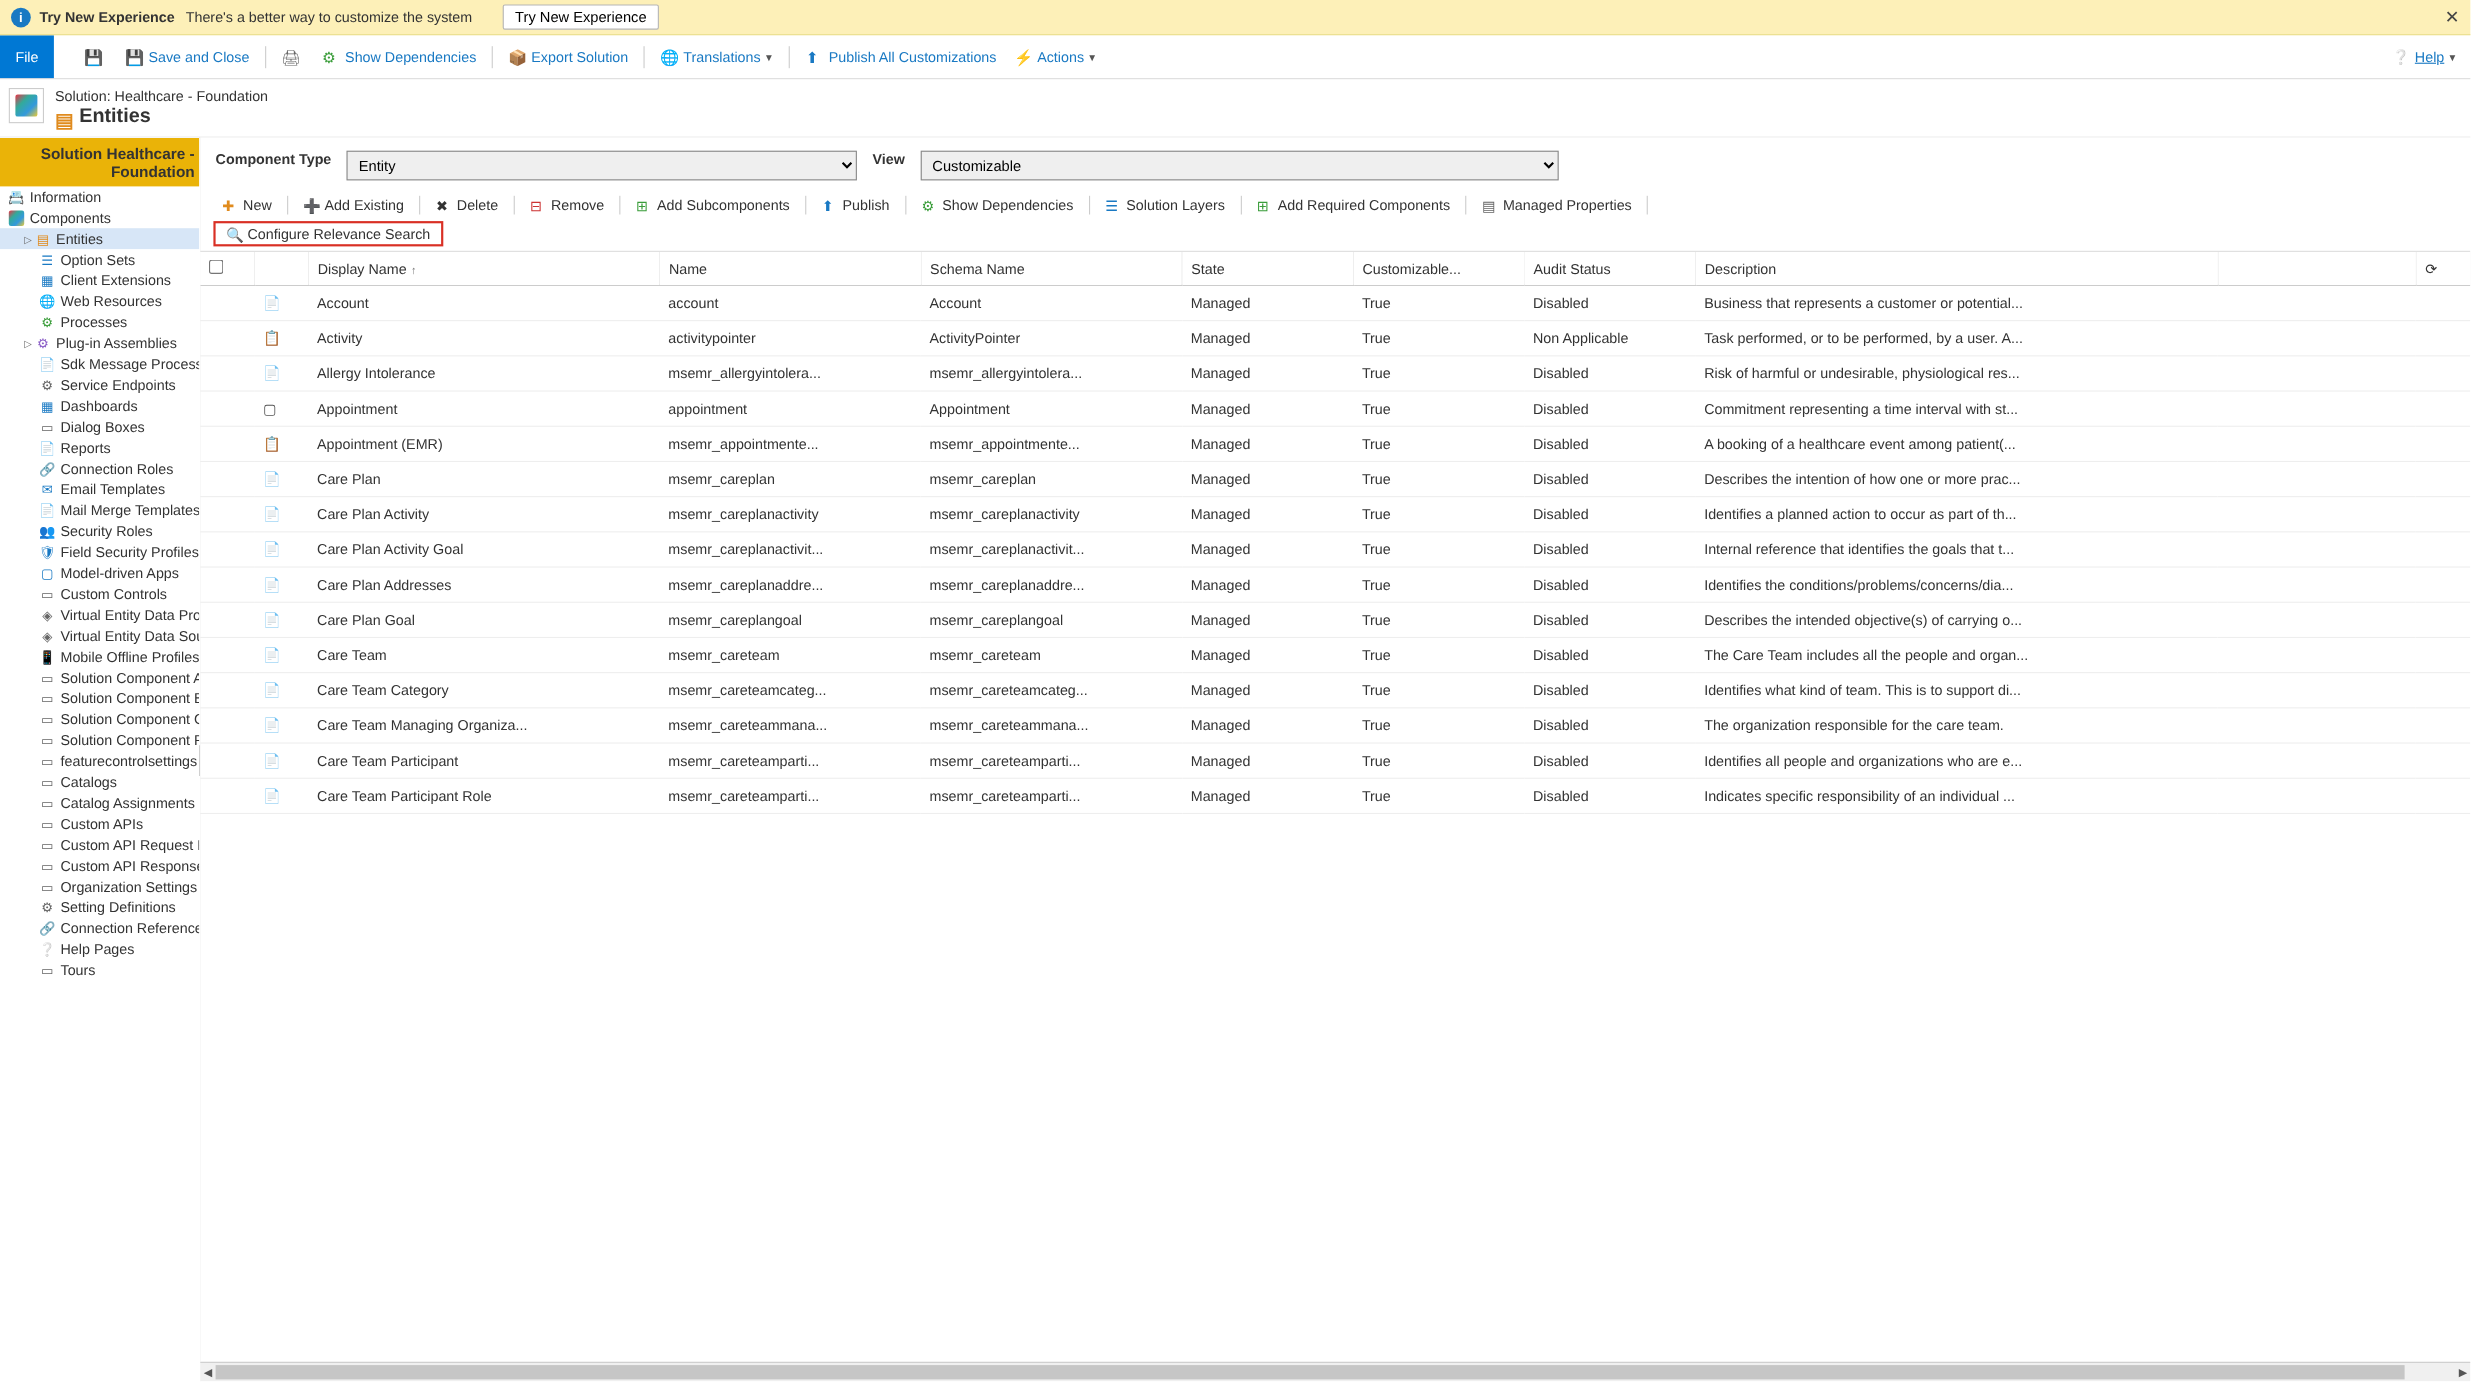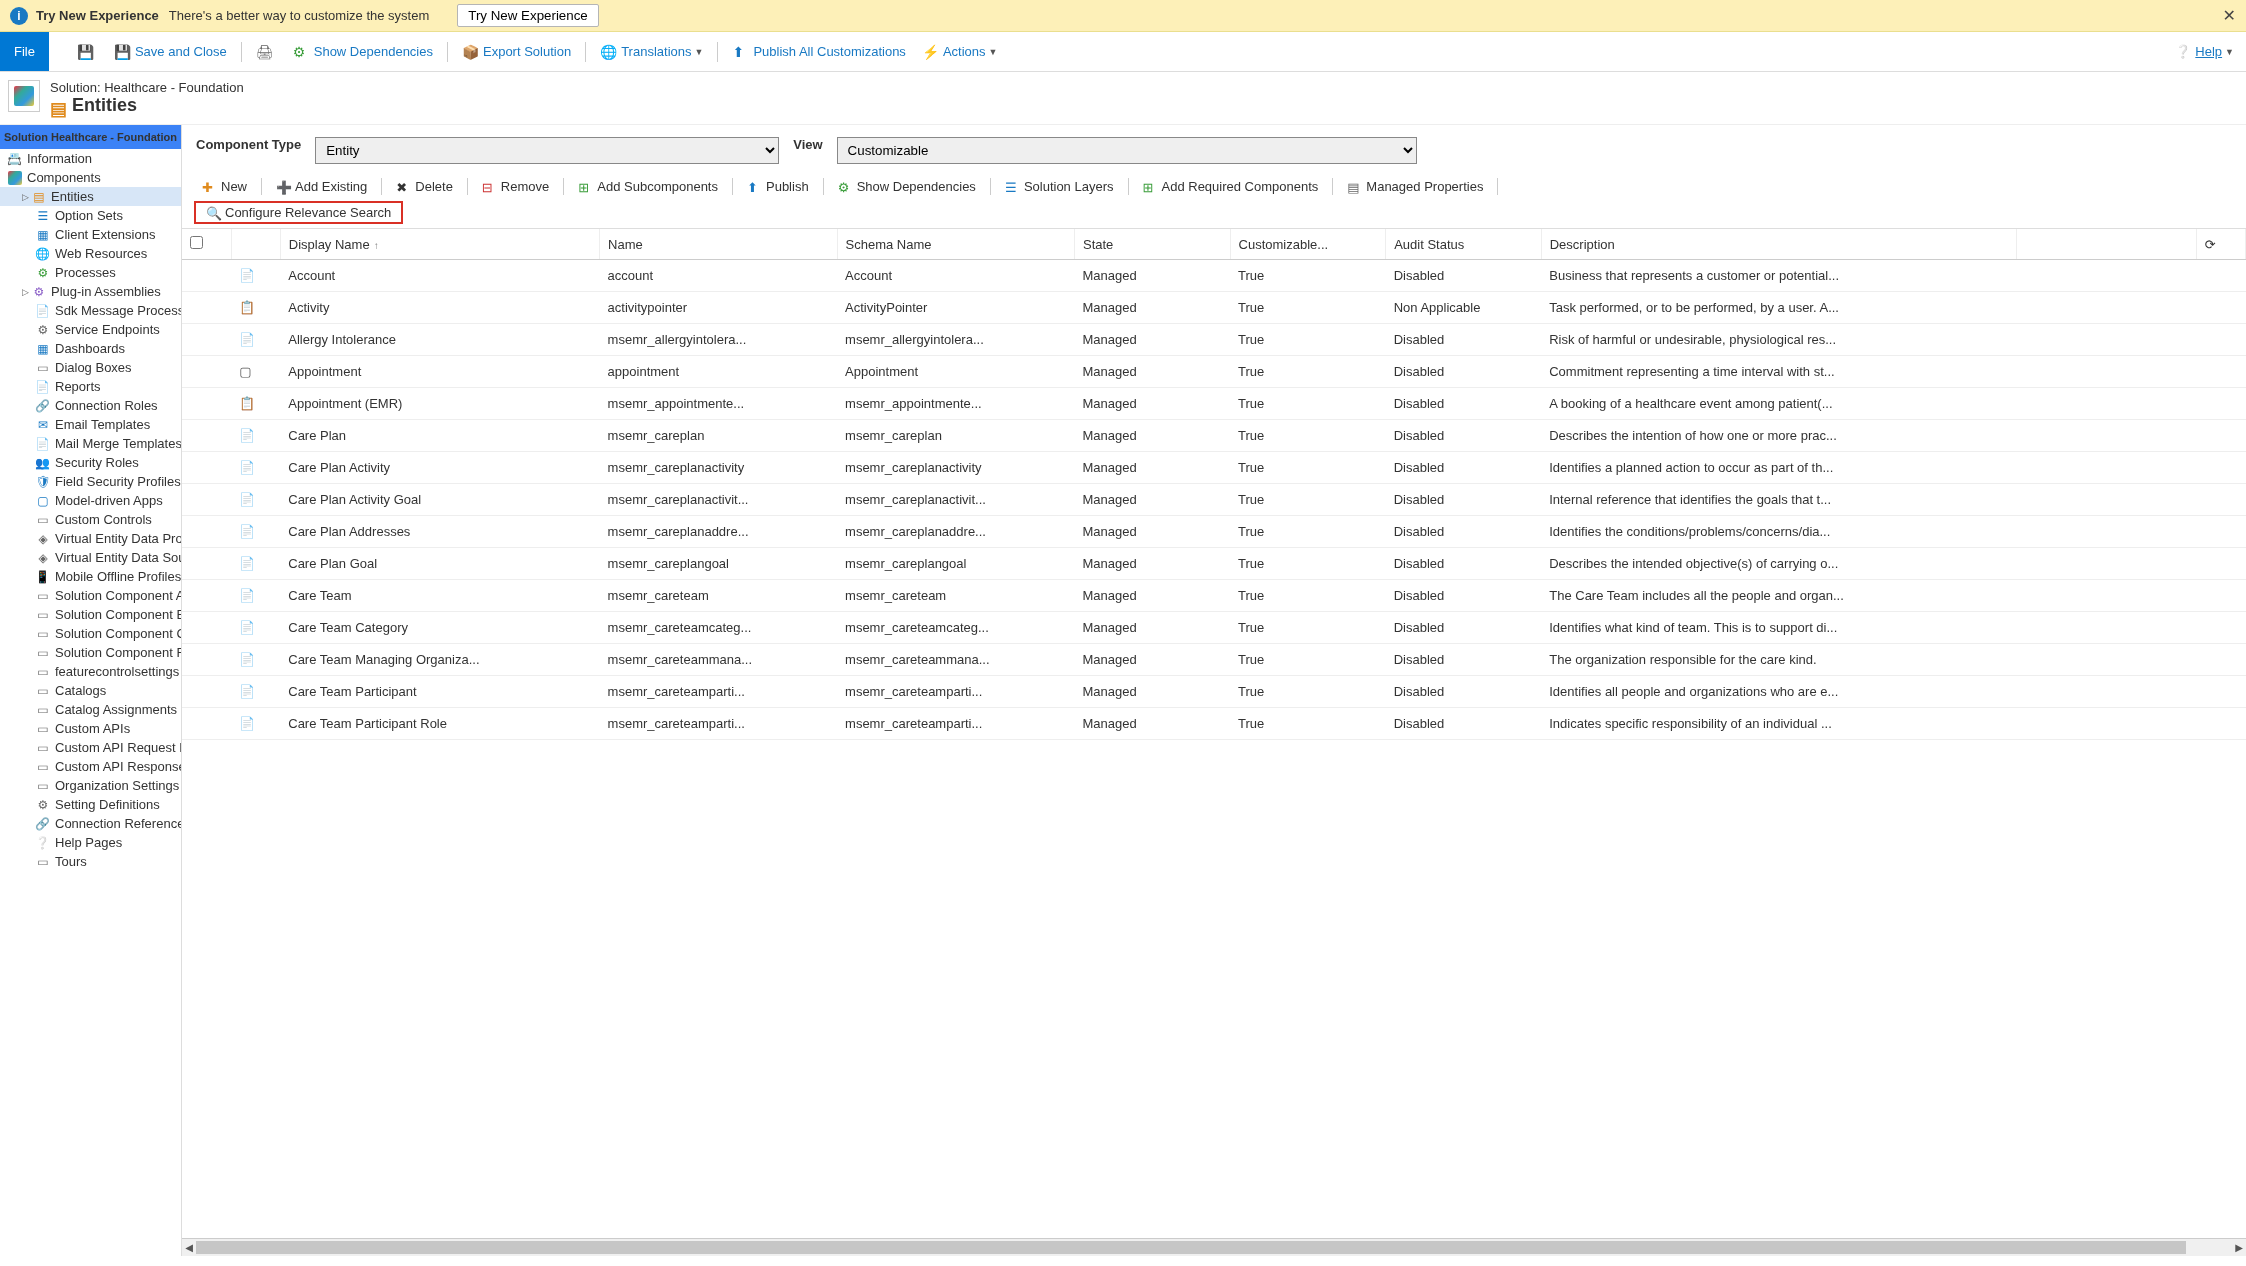--- a/index.html
+++ b/index.html
@@ -32,21 +32,21 @@
 .header-text .title .ic { width: 16px; height: 16px; margin-right: 6px; }
 
 
 .body-row { display: flex; height: calc(100vh - 135px); }
 
 
 .sidebar { width: 182px; background: #fff; border-right: 1px solid #ddd; overflow-y: auto; position: relative; }
 .sidebar::-webkit-scrollbar { width: 12px; }
 .sidebar::-webkit-scrollbar-track { background: #f0f0f0; }
 .sidebar::-webkit-scrollbar-thumb { background: #c0c0c0; }
-.sb-title { font-weight: 600; padding: 6px 4px; font-size: 11px; background: #3b82f6; }
+.sb-title { font-weight: 600; padding: 6px 4px; font-size: 14px; background: #eab308; text-align: right; }
 .sb-item { display: flex; align-items: center; padding: 2px 0 2px 8px; cursor: pointer; white-space: nowrap; overflow: hidden; text-overflow: ellipsis; }
 .sb-item .ic { width: 14px; height: 14px; margin-right: 5px; font-size: 12px; display: inline-flex; align-items: center; justify-content: center; flex-shrink: 0; }
 .sb-item.indent1 { padding-left: 22px; }
 .sb-item.indent2 { padding-left: 36px; }
 .sb-item.selected { background: #d7e6f7; }
 .sb-item .tri { width: 10px; font-size: 9px; color: #666; display: inline-block; }
 
 
 .main { flex: 1; display: flex; flex-direction: column; overflow: hidden; }
 
@@ -584,21 +584,21 @@
             </tr>
             <tr>
               <td class="col-chk"></td>
               <td class="col-icon"><span class="row-icon">📄</span></td>
               <td class="col-display">Care Team Managing Organiza...</td>
               <td class="col-name">msemr_careteammana...</td>
               <td class="col-schema">msemr_careteammana...</td>
               <td class="col-state">Managed</td>
               <td class="col-custom">True</td>
               <td class="col-audit">Disabled</td>
-              <td class="col-desc">The organization responsible for the care kind.</td>
+              <td class="col-desc">The organization responsible for the care team.</td>
               <td class="col-end"></td>
               <td class="refresh-cell"></td>
             </tr>
             <tr>
               <td class="col-chk"></td>
               <td class="col-icon"><span class="row-icon">📄</span></td>
               <td class="col-display">Care Team Participant</td>
               <td class="col-name">msemr_careteamparti...</td>
               <td class="col-schema">msemr_careteamparti...</td>
               <td class="col-state">Managed</td>

